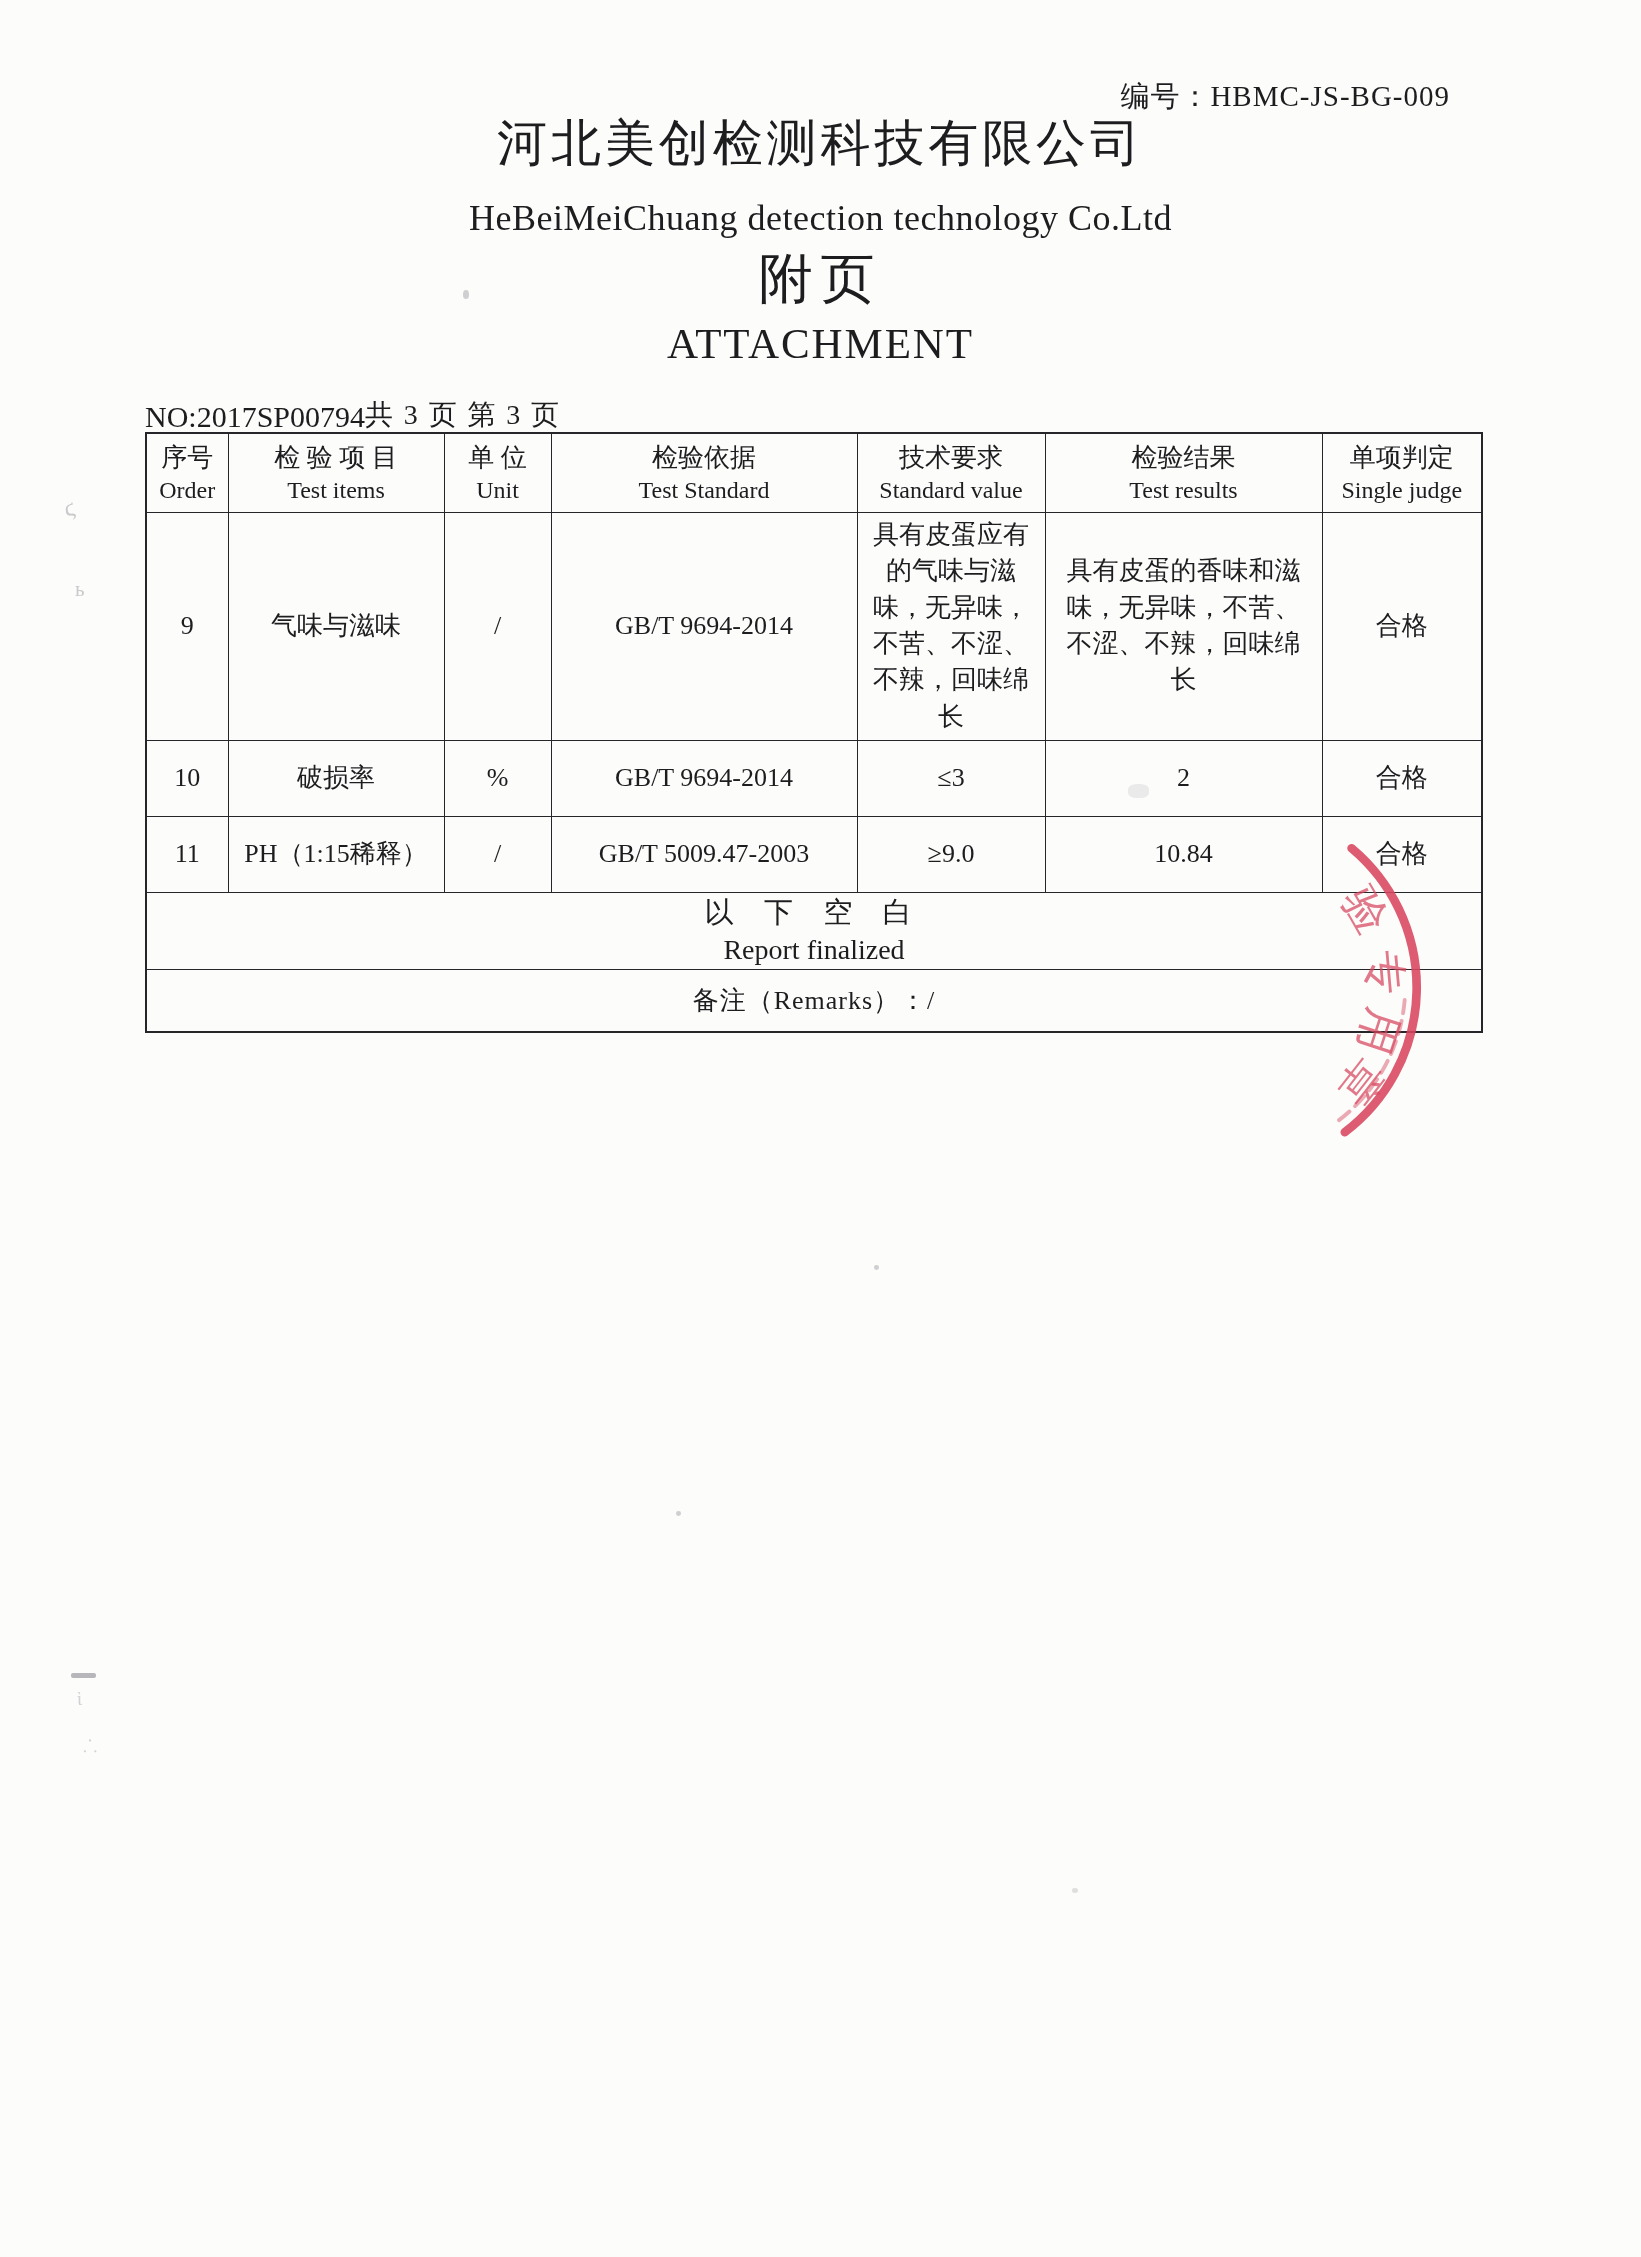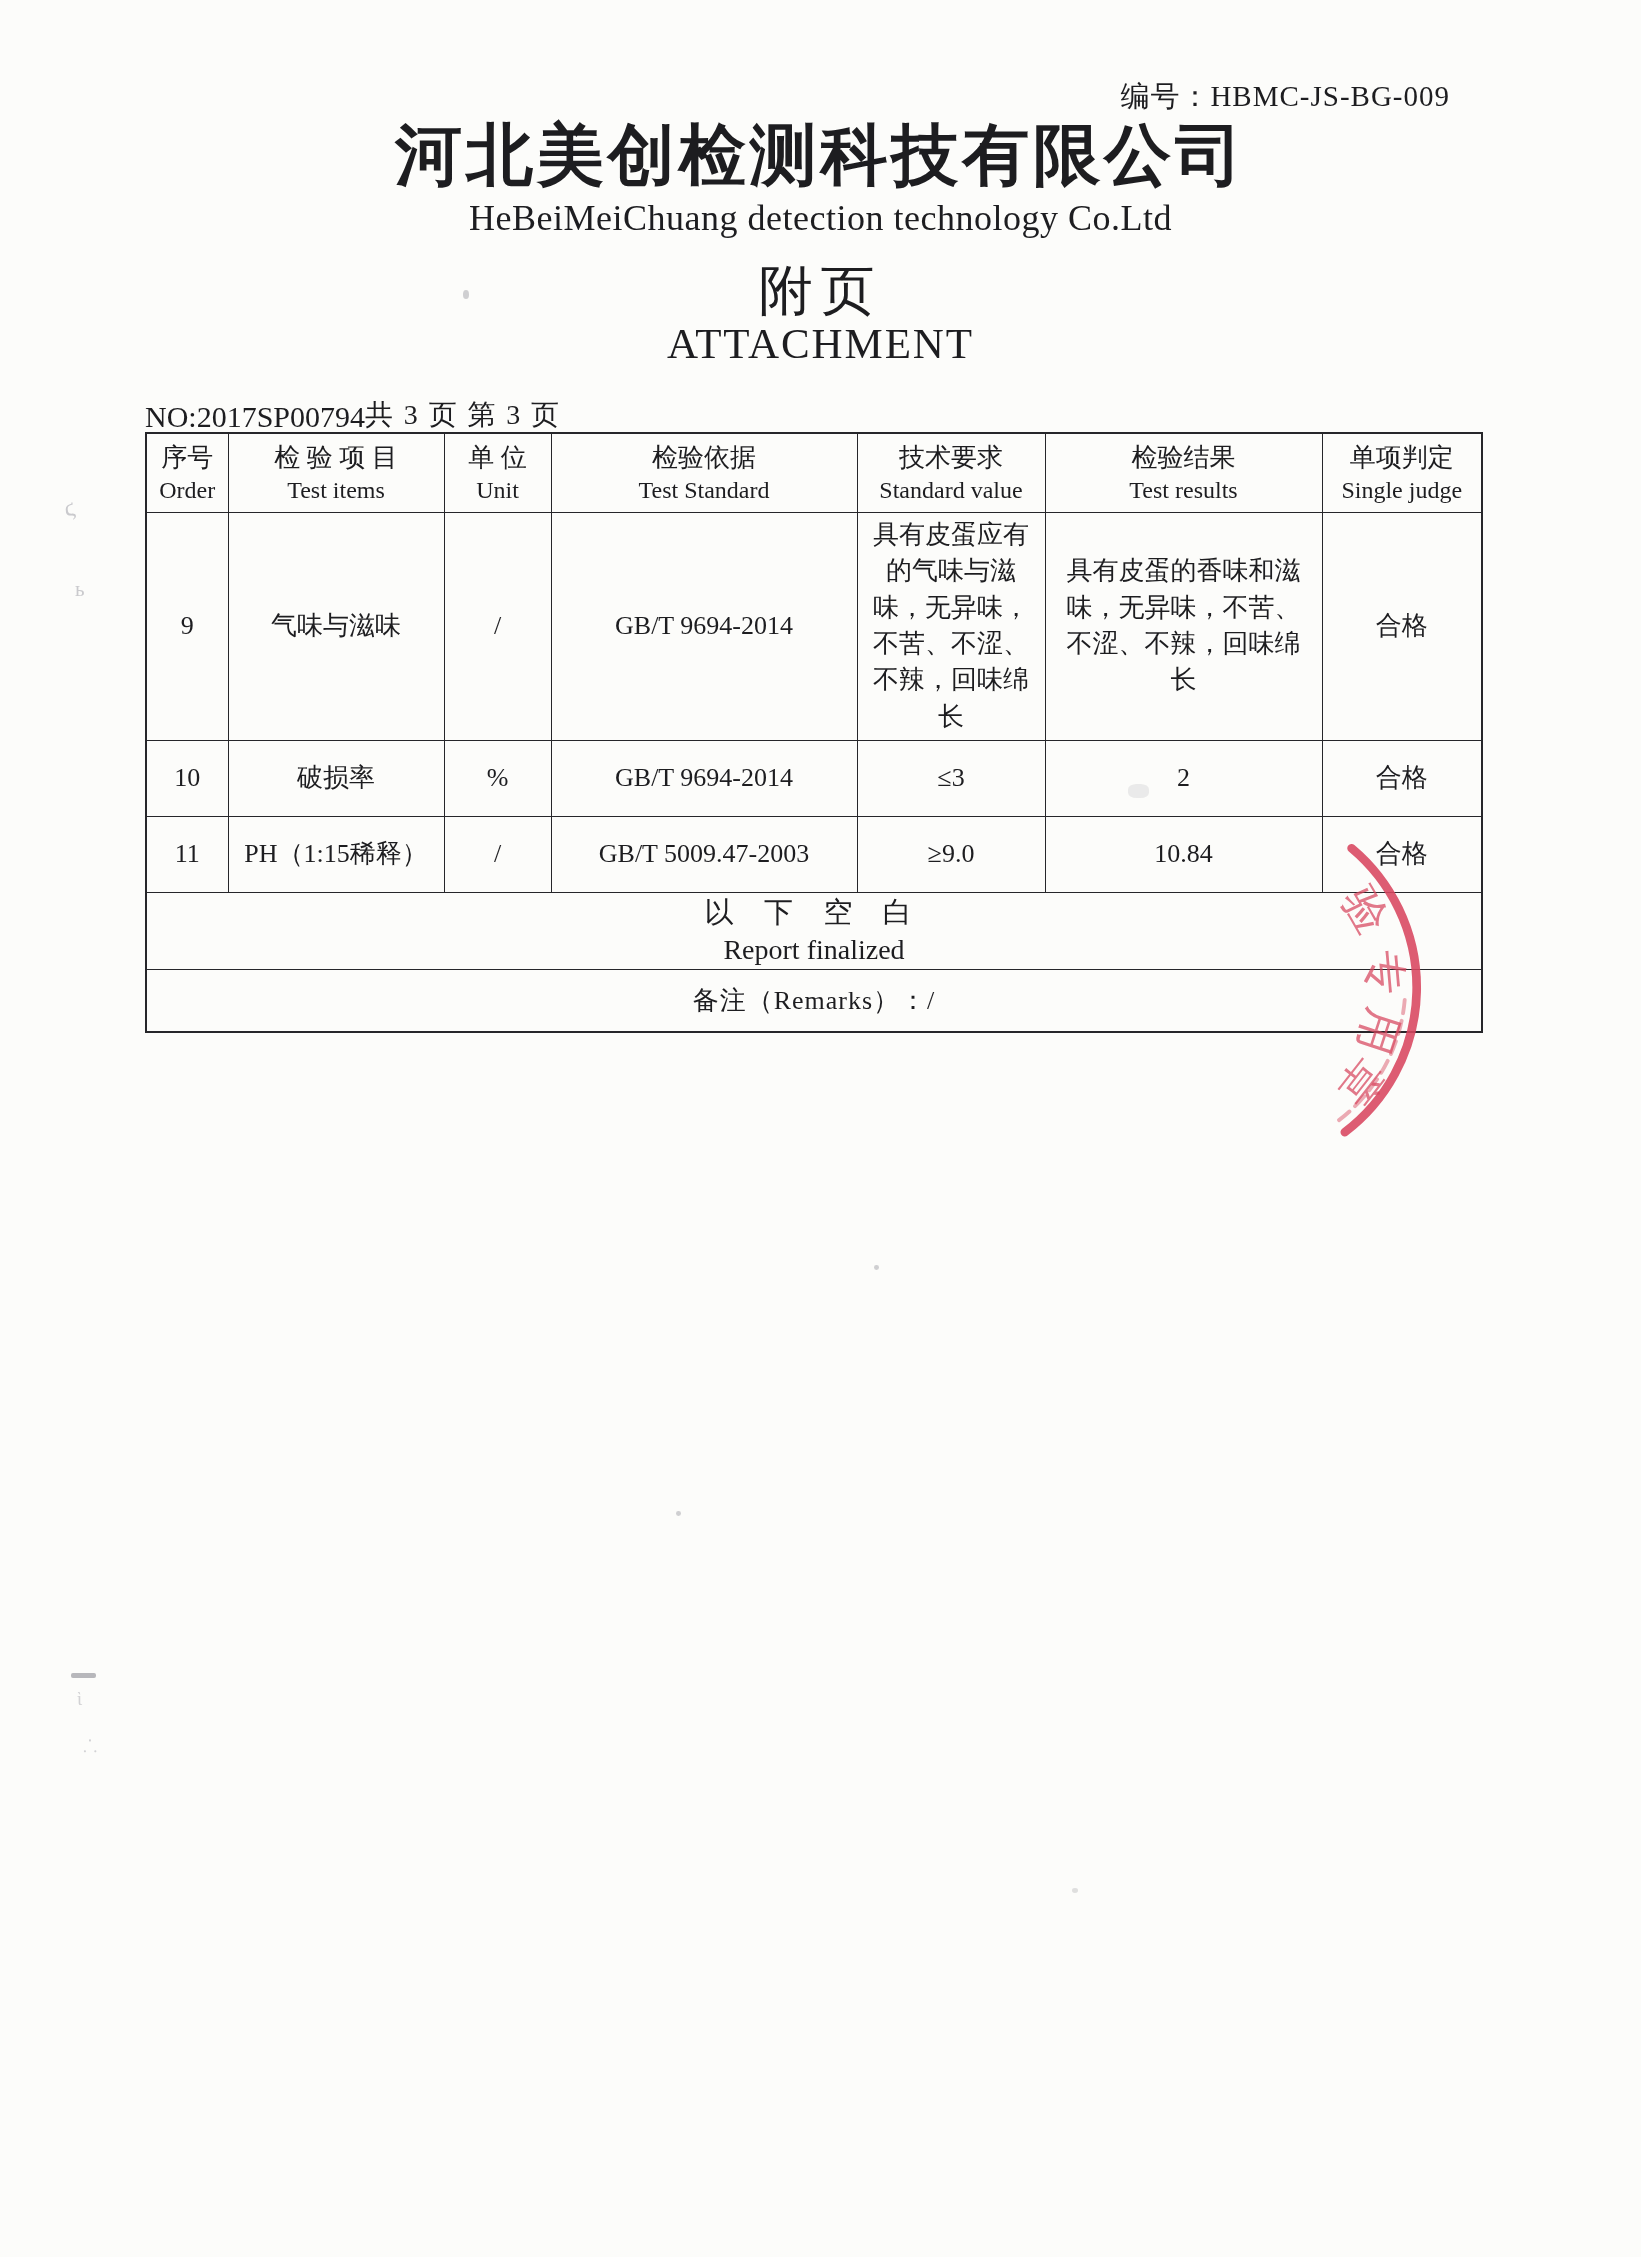--- a/index.html
+++ b/index.html
@@ -6,23 +6,23 @@
   html,body { background:#e9e9e7; }
   body { font-family:"Liberation Serif","DejaVu Serif",serif; color:#1d1d20; }
   .page {
     position:relative; width:1641px; height:2257px;
     background:#fcfcfa; overflow:hidden; margin:0 auto;
   }
   .abs { position:absolute; }
   .centered { left:0; width:100%; text-align:center; }
 
   .doc-number { top:77px; left:0; width:1450px; text-align:right; font-size:29px; letter-spacing:1px; }
-  .company-cn { top:110px; font-size:67px; font-weight:bold; letter-spacing:3.9px;text-align:center; }
+  .company-cn { top:110px; font-size:50px; font-weight:normal; letter-spacing:3.9px;text-align:center; }
   .company-en { top:197px; font-size:36px; font-weight:normal; letter-spacing:0.5px; }
-  .title-cn   { top:243px; font-size:54px; letter-spacing:7.7px;margin-top:12px; }
+  .title-cn   { top:243px; font-size:54px; letter-spacing:7.7px; }
   .title-en   { top:319px; font-size:43px; letter-spacing:1.9px; }
 
   .meta {
     top:396px; left:145px; width:1337px;
     display:flex; align-items:flex-end;
   }
   .meta .no  { font-size:30px; }
   .meta .pag { font-size:28px; letter-spacing:1.9px; }
 
   table.report {

